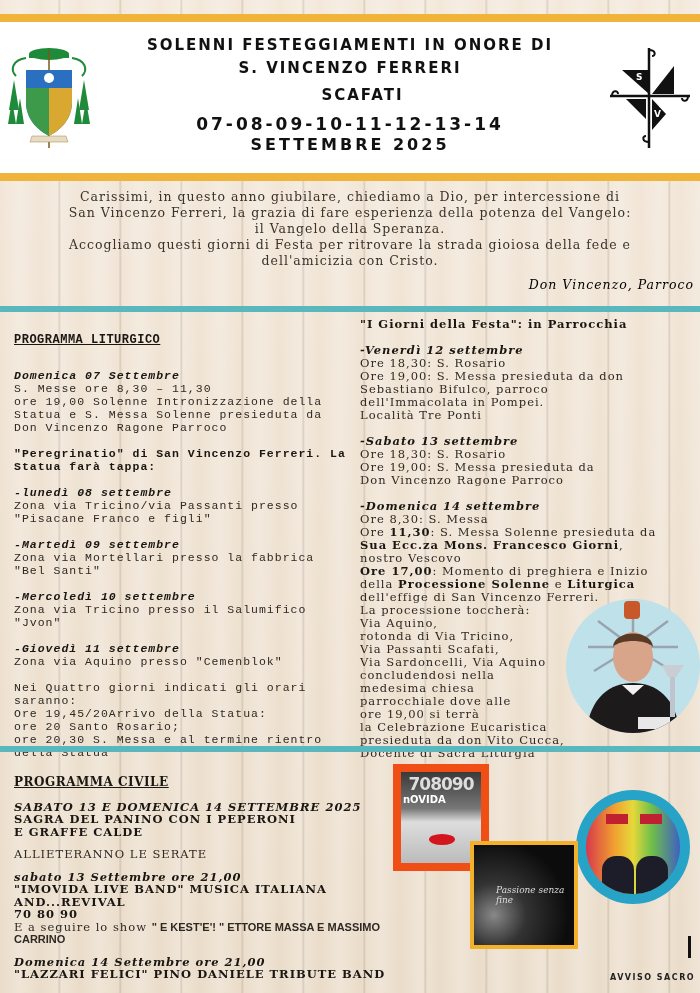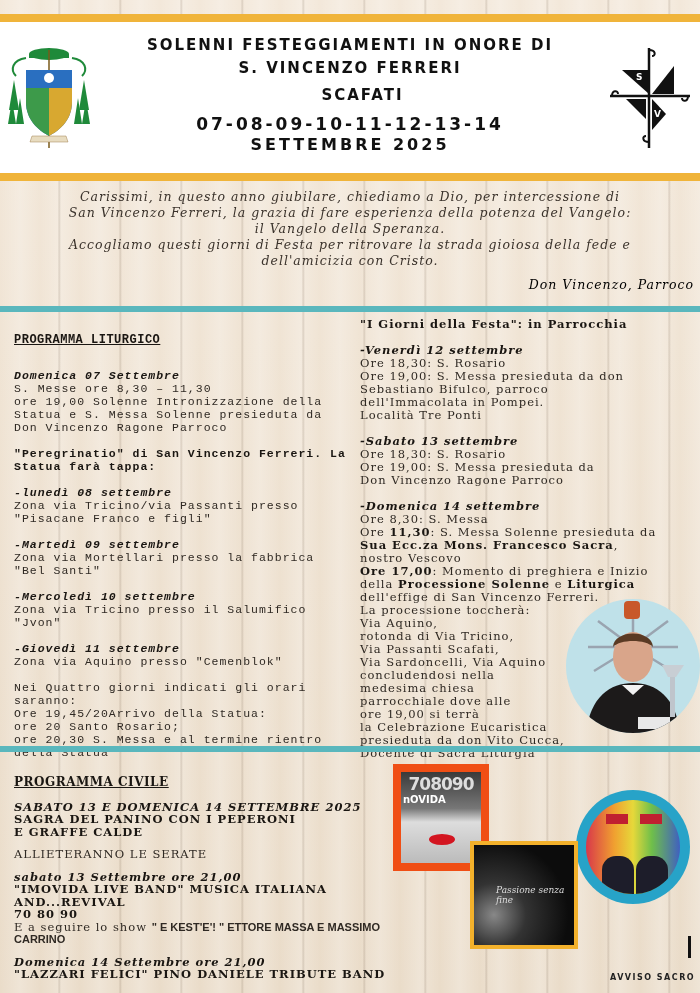--- a/index.html
+++ b/index.html
@@ -37,21 +37,21 @@
   .t2 { top: 37px; font-size: 15px; }
   .t3 { top: 64px; font-size: 15px; padding-left: 25px; }
   .t4 { top: 92px; font-size: 17px; letter-spacing: 3px; }
   .t5 { top: 113px; font-size: 16px; letter-spacing: 3px; }
 
   .coat-of-arms { position: absolute; left: 4px; top: 40px; width: 90px; height: 115px; }
   .dominican-cross { position: absolute; left: 606px; top: 44px; width: 86px; height: 106px; }
 
   .intro {
     position: absolute; left: 0; top: 189px; width: 700px;
-    text-align: center; font-style: italic; font-size: 12.5px; line-height: 16px;
+    text-align: center; font-size: 12.5px; line-height: 16px;
     letter-spacing: 1px; color: #3a322b;
   }
   .signature {
     position: absolute; right: 6px; top: 277px; font-style: italic;
     font-size: 12.5px; letter-spacing: 1px; color: #000000;
   }
   .teal-bar {
     position: absolute; left: 0; width: 700px; height: 6px; background: #5ab7bd;
   }
   .col {
@@ -213,21 +213,21 @@
   <div>Località Tre Ponti</div>
   <div class="gap"></div>
   <div class="day">-Sabato 13 settembre</div>
   <div>Ore 18,30: S. Rosario</div>
   <div>Ore 19,00: S. Messa presieduta da</div>
   <div>Don Vincenzo Ragone Parroco</div>
   <div class="gap"></div>
   <div class="day">-Domenica 14 settembre</div>
   <div>Ore 8,30: S. Messa</div>
   <div><span>Ore </span><span class="b">11,30</span><span>: S. Messa Solenne presieduta da</span></div>
-  <div><span class="b">Sua Ecc.za Mons. Francesco Sacra</span><span>,</span></div>
+  <div><span class="b">Sua Ecc.za Mons. Francesco Giorni</span><span>,</span></div>
   <div>nostro Vescovo</div>
   <div><span class="b">Ore 17,00</span><span>: Momento di preghiera e Inizio</span></div>
   <div><span>della </span><span class="b">Processione Solenne</span><span> e </span><span class="b">Liturgica</span></div>
   <div>dell'effige di San Vincenzo Ferreri.</div>
   <div>La processione toccherà:</div>
   <div>Via Aquino,</div>
   <div>rotonda di Via Tricino,</div>
   <div>Via Passanti Scafati,</div>
   <div>Via Sardoncelli, Via Aquino</div>
   <div>concludendosi nella</div>

